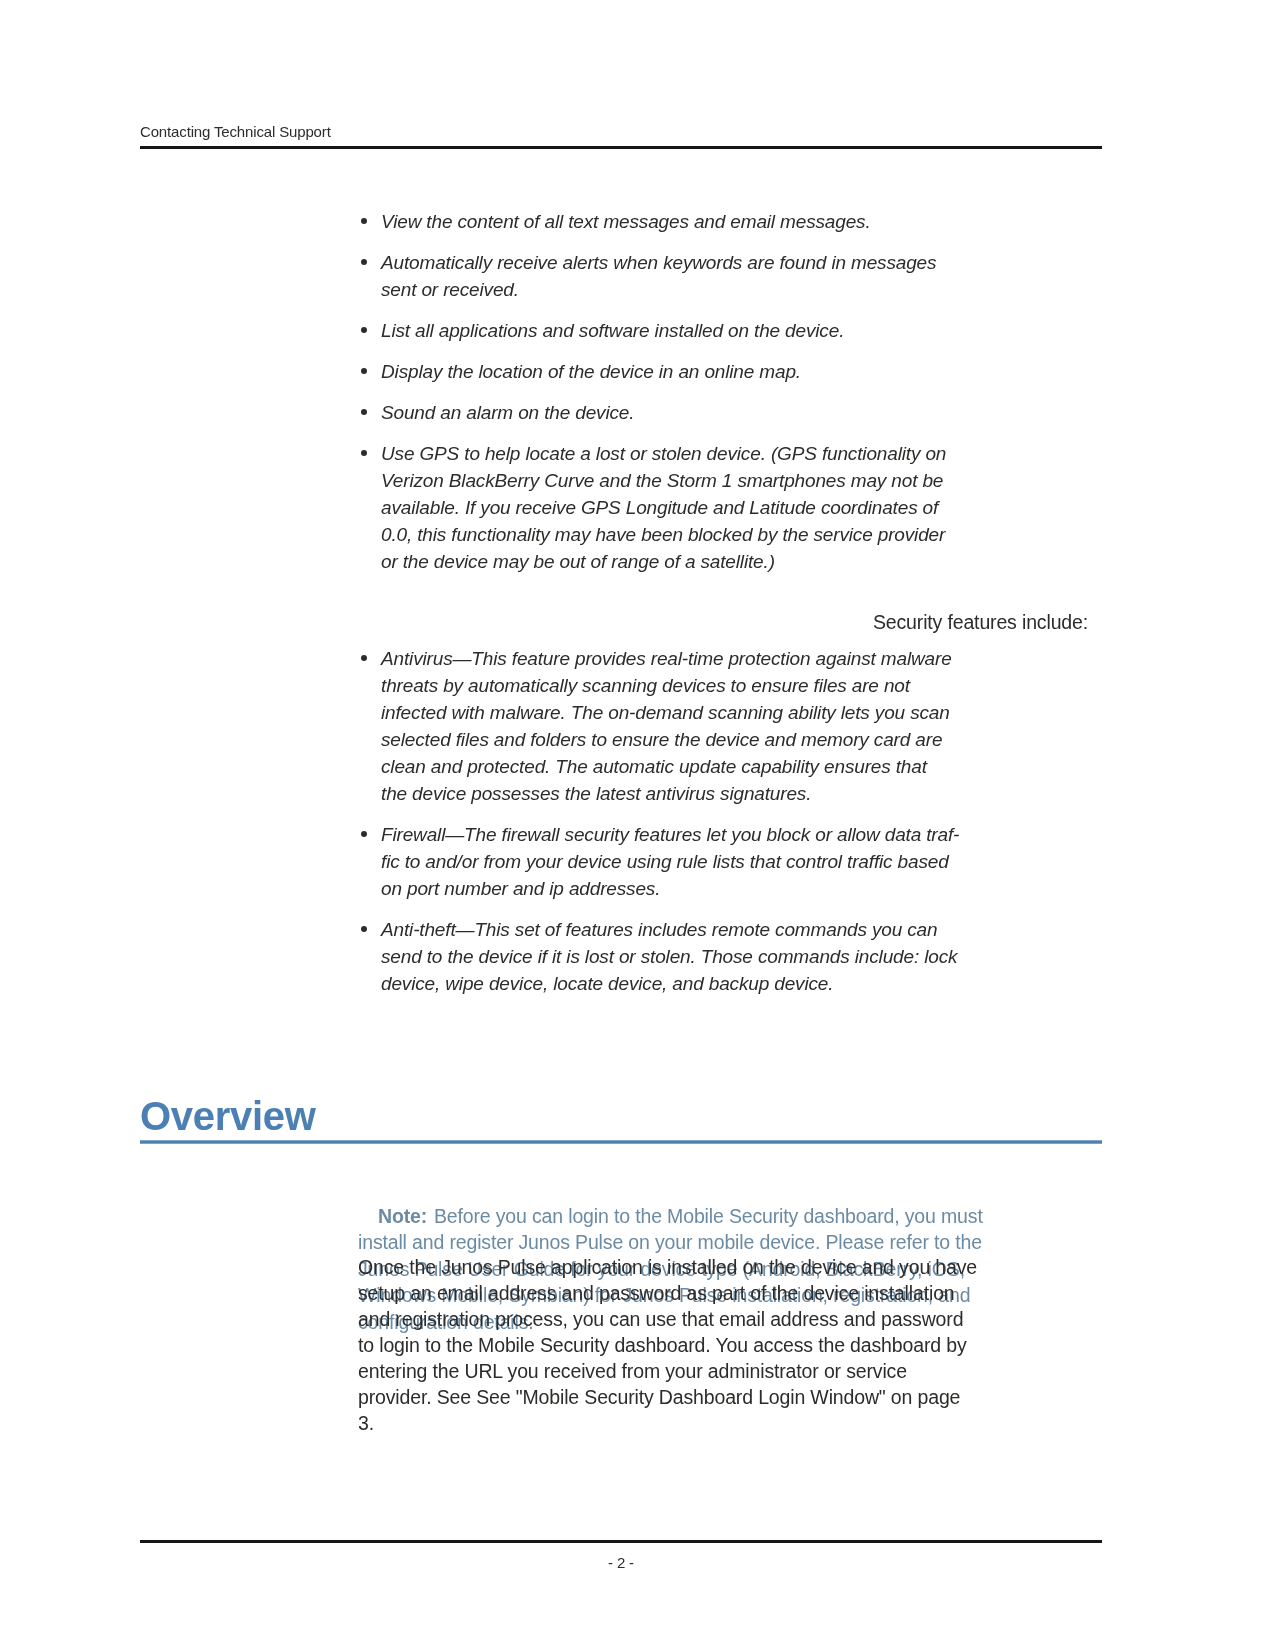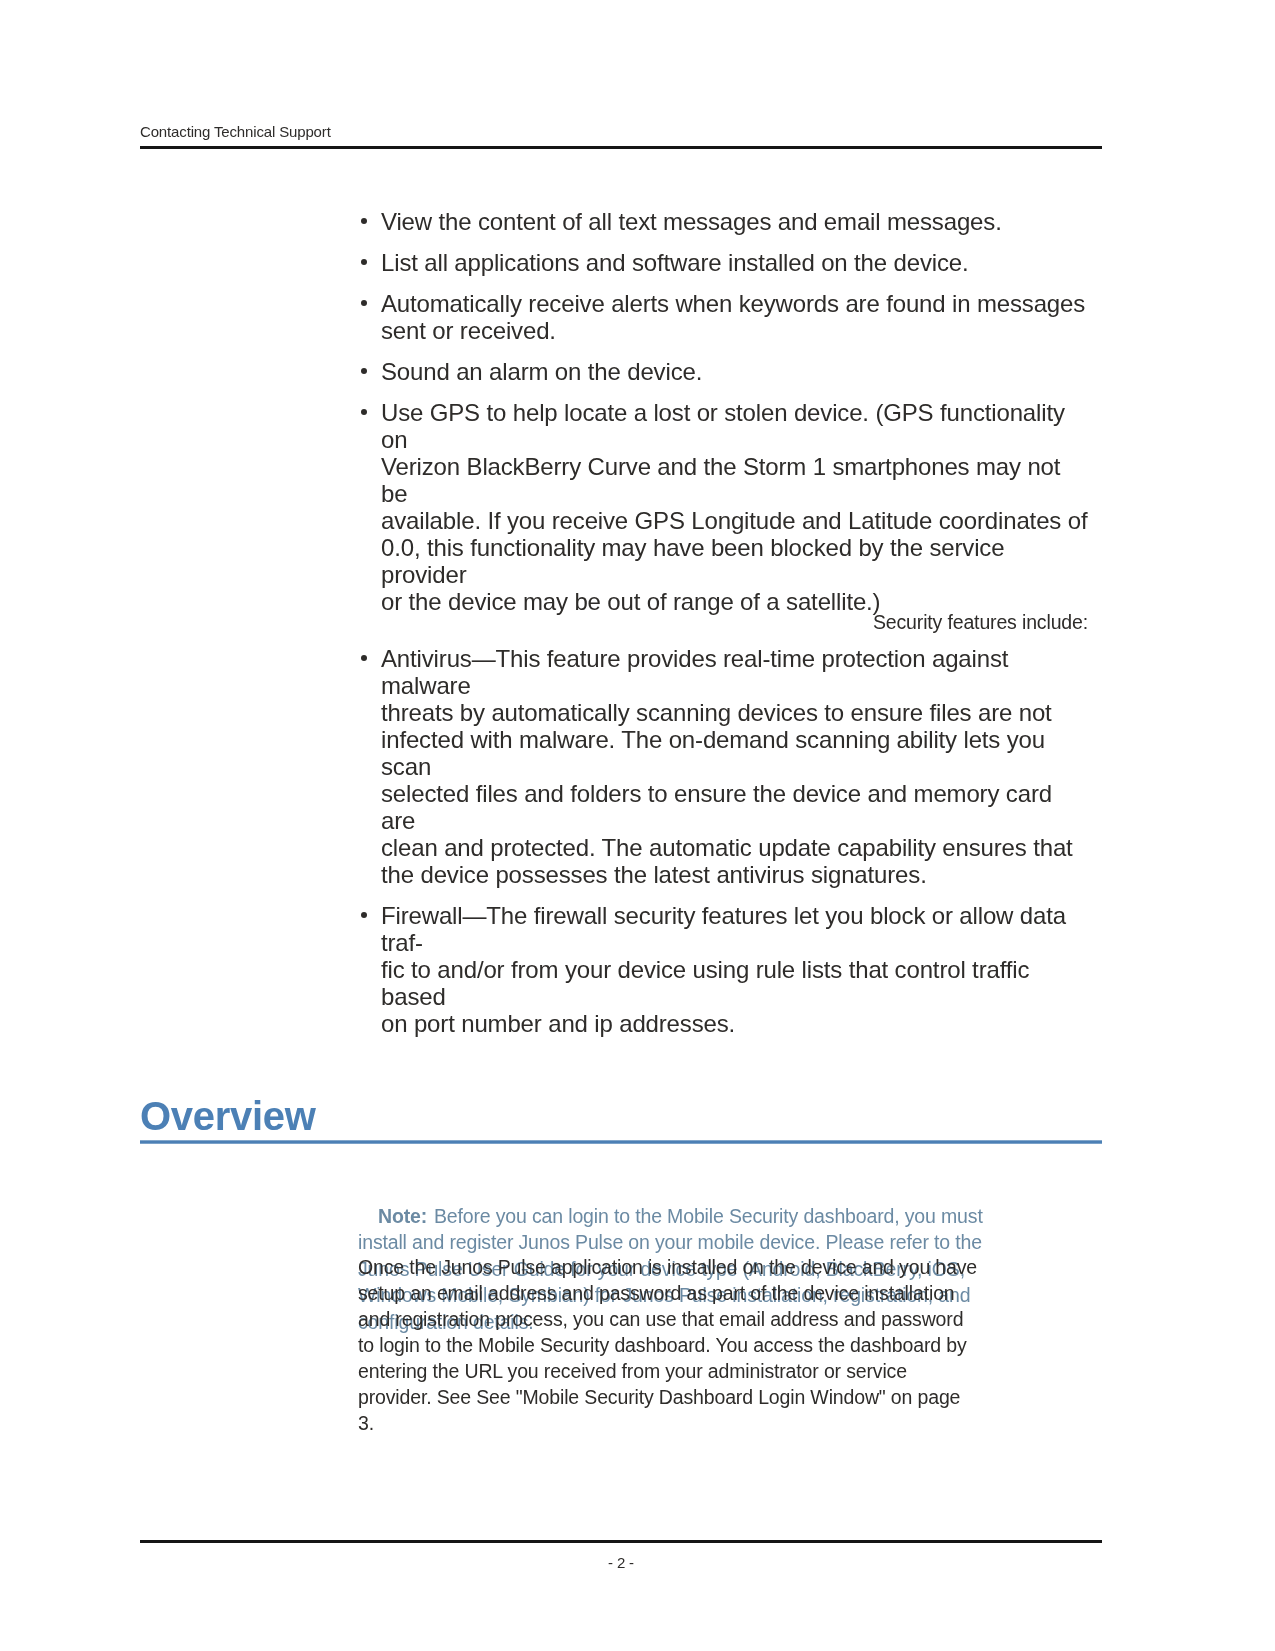--- a/index.html
+++ b/index.html
@@ -32,23 +32,24 @@
   ul.bullet-list {
     position: absolute;
     left: 358px;
     width: 730px;
     list-style: none;
   }
   ul.bullet-list li {
     position: relative;
     padding-left: 23px;
     margin-bottom: 14px;
-    font-size: 24px;
+    font-size: 19px;
     line-height: 27px;
     white-space: pre-line;
+    font-style: italic;
   }
   ul.bullet-list li::before {
     content: "";
     position: absolute;
     left: 3px;
     top: 10px;
     width: 6px;
     height: 6px;
     border-radius: 50%;
     background: #2e2c2a;
@@ -129,43 +130,47 @@
 <body>
 
 <div class="page">
 
   <div class="running-header">
     <span>Contacting Technical Support</span>
   </div>
 
   <ul class="bullet-list" id="features-list">
       <li>View the content of all text messages and email messages.</li>
-      <li>List all applications and software installed on the device.</li>
       <li>Automatically receive alerts when keywords are found in messages
 sent or received.</li>
+      <li>List all applications and software installed on the device.</li>
+      <li>Display the location of the device in an online map.</li>
       <li>Sound an alarm on the device.</li>
       <li>Use GPS to help locate a lost or stolen device. (GPS functionality on
 Verizon BlackBerry Curve and the Storm 1 smartphones may not be
 available. If you receive GPS Longitude and Latitude coordinates of
 0.0, this functionality may have been blocked by the service provider
 or the device may be out of range of a satellite.)</li>
     </ul>
 
   <p class="body-text" id="security-intro">Security features include:</p>
 
   <ul class="bullet-list" id="security-list">
       <li>Antivirus—This feature provides real-time protection against malware
 threats by automatically scanning devices to ensure files are not
 infected with malware. The on-demand scanning ability lets you scan
 selected files and folders to ensure the device and memory card are
 clean and protected. The automatic update capability ensures that
 the device possesses the latest antivirus signatures.</li>
       <li>Firewall—The firewall security features let you block or allow data traf-
 fic to and/or from your device using rule lists that control traffic based
 on port number and ip addresses.</li>
+      <li>Anti-theft—This set of features includes remote commands you can
+send to the device if it is lost or stolen. Those commands include: lock
+device, wipe device, locate device, and backup device.</li>
     </ul>
 
   <h1 class="section-heading">Overview</h1>
   <div class="heading-rule"></div>
 
   <div class="note">
     <span class="note-label">Note:</span><span>Before you can login to the Mobile Security dashboard, you must
 install and register Junos Pulse on your mobile device. Please refer to the
 Junos Pulse User Guide for your device type (Android, BlackBerry, iOS,
 Windows Mobile, Symbian) for Junos Pulse installation, registration, and

